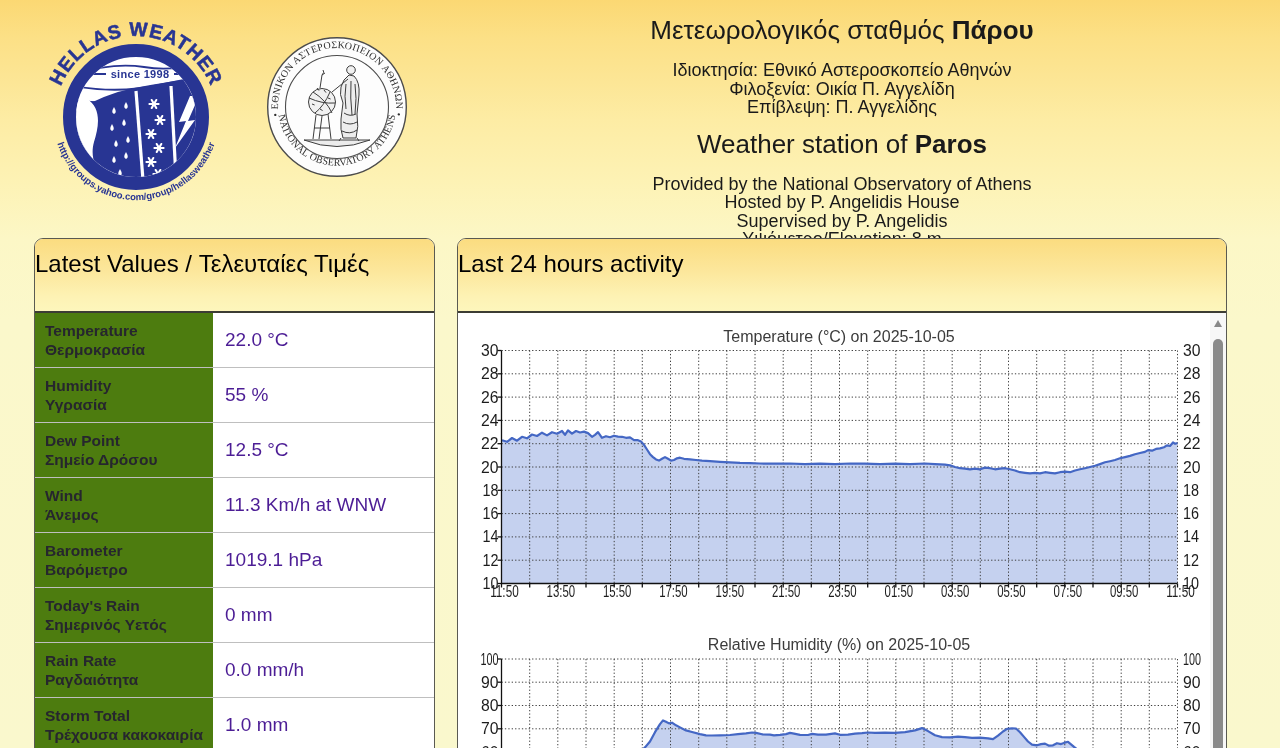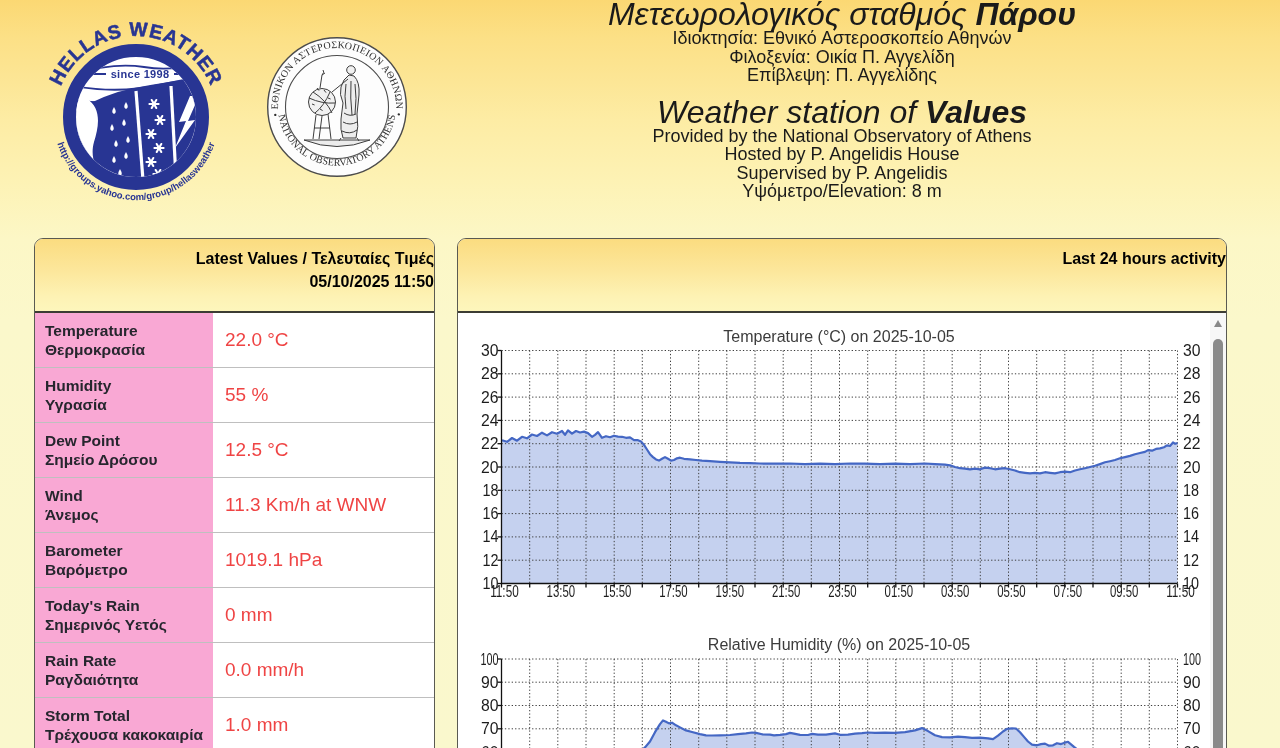--- a/index.html
+++ b/index.html
@@ -2,36 +2,36 @@
 <html><head>
 <meta charset="utf-8">
 <style>
   html,body{margin:0;padding:0;}
   body{
     width:1280px;height:748px;overflow:hidden;position:relative;
     font-family:"Liberation Sans",sans-serif;
     background:linear-gradient(to bottom,#fbd873 0%,#fce086 5%,#fce696 11%,#fdeca4 16%,#fdf2b4 24%,#fcf7c6 32%,#fbf8cb 43%,#faf8cd 100%);
   }
   .hdrtxt{position:absolute;left:458px;top:0;width:768px;text-align:center;color:#1a1a1a;}
-  .t1{font-size:32px;line-height:29px;margin:0;font-style:italic;}
+  .t1{font-size:26px;line-height:29px;margin:16px;}
   .t2{font-size:18px;line-height:18.5px;}
   .panel{position:absolute;top:238px;border:1px solid #5a5a52;border-radius:9px 9px 0 0;}
   .phead{
     height:72px;border-radius:8px 8px 0 0;border-bottom:2px solid #3c3c34;
     background:linear-gradient(to bottom,#fbdc80 0%,#fce79c 45%,#fdf2b4 80%,#fdf6bc 100%);
-    text-align:right;color:#000;font-size:16px;font-weight:bold;
+    text-align:left;color:#000;font-size:24px;
   }
   .phead .l1{padding-top:11px;}
   .phead .l2{padding-top:5px;}
   #lpanel{left:34px;width:399px;height:520px;background:#fff;}
   #rpanel{left:457px;width:768px;height:520px;background:#fff;}
   table.vals{border-collapse:collapse;width:100%;}
   table.vals td{border-bottom:1px solid #bfbfbf;height:54px;padding:0;vertical-align:middle;}
-  table.vals td.lab{background:#f9a8d4;width:168px;font-weight:bold;font-size:15.5px;line-height:19px;color:#26262e;padding-left:10px;}
-  table.vals td.val{background:#fff;font-size:19px;color:#ef4444;padding-left:12px;}
+  table.vals td.lab{background:#4d7c0f;width:168px;font-weight:bold;font-size:15.5px;line-height:19px;color:#26262e;padding-left:10px;}
+  table.vals td.val{background:#fff;font-size:19px;color:#4c1d95;padding-left:12px;}
   #chartwrap{position:absolute;left:0;top:74px;width:752px;height:535px;background:#fff;}
   #sbar{position:absolute;right:0;top:74px;width:16px;height:435px;background:#f7f7f7;}
   #sbar .thumb{position:absolute;left:3px;top:26px;width:10px;height:440px;background:#8a8a8a;border-radius:5px;}
   #sbar .arrow{position:absolute;left:3.5px;top:7px;width:0;height:0;border-left:4.5px solid transparent;border-right:4.5px solid transparent;border-bottom:7px solid #888;}
 </style>
 </head>
 <body>
 
 <svg style="position:absolute;left:44px;top:12px;" width="190" height="200" viewBox="0 0 190 200" font-family="Liberation Sans,sans-serif">
 <defs>
@@ -127,31 +127,30 @@
 <path d="M82,43 L66,56 M80,48 Q78,60 80,73 M85,45 Q84,62 86,79 M89,48 Q91,62 89,78 M78,77 Q84,81 90,78 M77,86 Q84,90 91,86 M76,95 Q84,99 91,94"></path>
 <path d="M75,102 L73,105 M91,102 L93,105"></path>
 </g>
 </svg>
 
 <div class="hdrtxt">
   <div class="t1">Μετεωρολογικός σταθμός <b>Πάρου</b></div>
   <div class="t2">Ιδιοκτησία: Εθνικό Αστεροσκοπείο Αθηνών<br>
   Φιλοξενία: Οικία Π. Αγγελίδη<br>
   Επίβλεψη: Π. Αγγελίδης</div>
-  <div class="t1" style="margin-top:13px;">Weather station of <b>Values</b></div>
+  <div class="t1" style="margin-top:13px;">Weather station of <b>Paros</b></div>
   <div class="t2">Provided by the National Observatory of Athens<br>
   Hosted by P. Angelidis House<br>
   Supervised by P. Angelidis</div>
   <div class="t2" style="margin-top:0;">Υψόμετρο/Elevation: 8 m</div>
 </div>
 
 <div class="panel" id="lpanel">
   <div class="phead">
     <div class="l1">Latest Values / Τελευταίες Τιμές</div>
-    <div class="l2">05/10/2025 11:50</div>
   </div>
   <table class="vals">
     <tbody>
         <tr>
           <td class="lab">Temperature<br>Θερμοκρασία</td>
           <td class="val">22.0 °C</td>
         </tr>
     <tr>
           <td class="lab">Humidity<br>Υγρασία</td>
           <td class="val">55 %</td>

